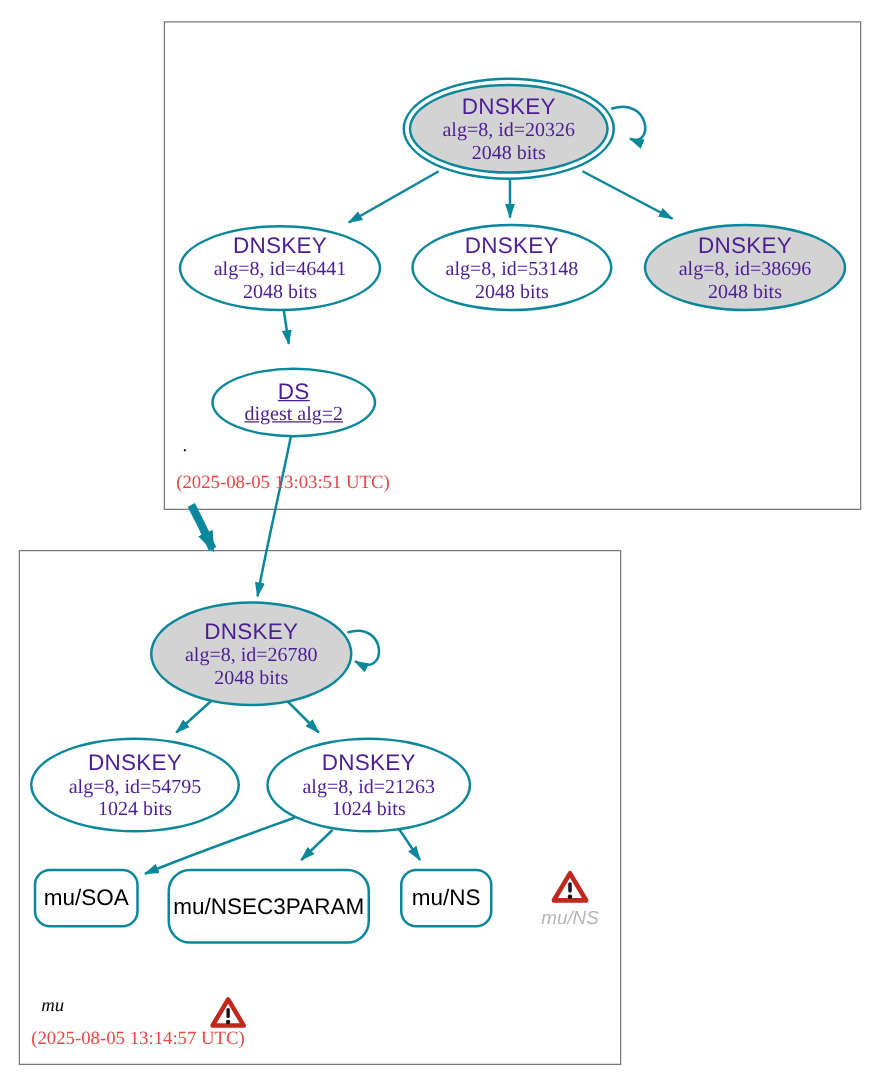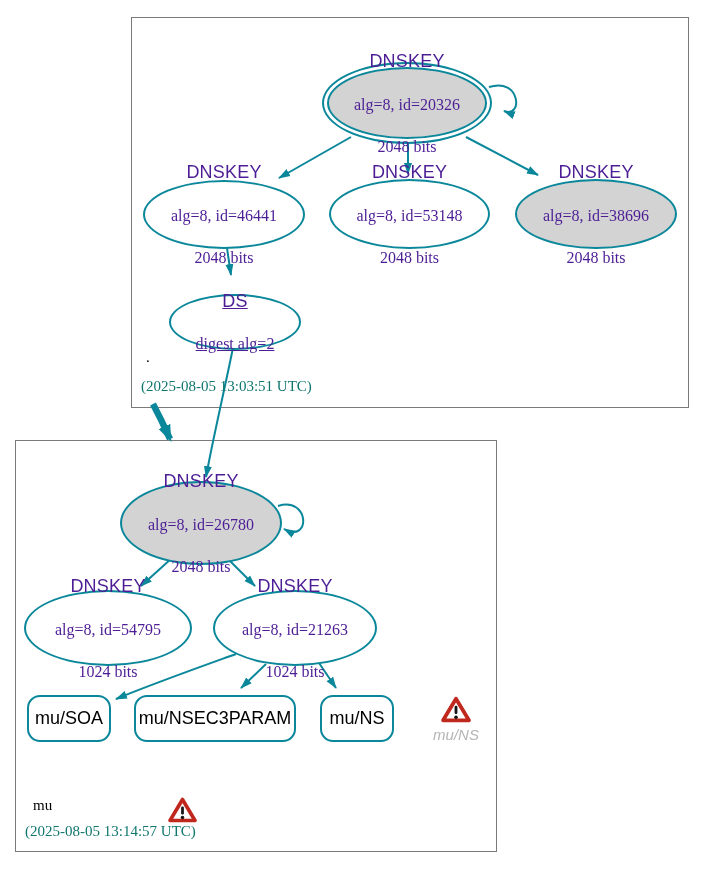--- a/index.html
+++ b/index.html
@@ -42,56 +42,56 @@
   .ellipse.double{background:transparent;border:2px solid var(--teal);}
   .ring{
     position:absolute;inset:3px;
     border:2px solid var(--teal);
     border-radius:50%;
     background:var(--gray-fill);
     z-index:0;
   }
   .nodetext{position:relative;z-index:1;}
   .t1{font:18px "Liberation Sans",sans-serif;line-height:21px;letter-spacing:.2px;}
-  .t2,.t3{font:16px "Liberation Serif",serif;line-height:18px;margin-top:24px;}
+  .t2,.t3{font:16px "Liberation Serif",serif;line-height:18px;}
   .rrset{
     position:absolute;z-index:3;
     border:2px solid var(--teal);
     border-radius:13px;
     background:#fff;
     display:flex;align-items:center;justify-content:center;
     font:18px "Liberation Sans",sans-serif;color:#000;text-align:right;
   }
   .zone-name{
     position:absolute;z-index:3;
     font:15px "Liberation Serif",serif;color:#000;
   }
   .zone-ts{
     position:absolute;z-index:3;
-    font:15px "Liberation Serif",serif;color:#0f766e;white-space:nowrap;
+    font:15px "Liberation Serif",serif;color:#ef4444;white-space:nowrap;
   }
   .warn{position:absolute;z-index:4;}
   .missing-label{
     position:absolute;z-index:4;
     font:italic 15px "Liberation Sans",sans-serif;
     color:#b5b5b5;text-align:center;
   }
 </style>
 </head>
 <body>
 
 <div class="canvas">
 
   <div class="zone-box" style="left:131px;top:17px;width:558px;height:391px;"></div>
   <div class="zone-box" style="left:15px;top:440px;width:482px;height:412px;"></div>
 
   <div class="zone-name" style="left:146px;top:349px;">.</div>
   <div class="zone-ts" style="left:141px;top:378px;">(2025-08-05 13:03:51 UTC)</div>
 
-  <div class="zone-name" style="left:33px;top:797px;">mu</div>
+  <div class="zone-name" style="left:33px;top:797px;font-style:italic;">mu</div>
   <div class="zone-ts" style="left:25px;top:823px;">(2025-08-05 13:14:57 UTC)</div>
 
   <svg class="edges" width="704" height="869" viewBox="0 0 704 869">
     <defs>
       <marker id="ah" viewBox="0 0 12 10" refX="11" refY="5" markerWidth="12" markerHeight="10" markerUnits="userSpaceOnUse" orient="auto">
         <polygon points="0,1 12,5 0,9" fill="#0a879a"></polygon>
       </marker>
       <marker id="ahBig" viewBox="0 0 16 14" refX="13" refY="7" markerWidth="17" markerHeight="15" markerUnits="userSpaceOnUse" orient="auto">
         <polygon points="0,1 16,7 0,13" fill="#0a879a"></polygon>
       </marker>
@@ -173,21 +173,21 @@
     <div class="nodetext">
       <div class="t1">DNSKEY</div>
       <div class="t2">alg=8, id=21263</div>
       <div class="t3">1024 bits</div>
     </div>
   </div>
 
   <div class="rrset" style="left:27px;top:695px;width:84px;height:47px;">
     <span>mu/SOA</span>
   </div>
-  <div class="rrset" style="left:134px;top:695px;width:162px;height:47px;">
+  <div class="rrset" style="left:134px;top:695px;width:162px;height:60px;border-radius:18px;">
     <span>mu/NSEC3PARAM</span>
   </div>
   <div class="rrset" style="left:320px;top:695px;width:74px;height:47px;">
     <span>mu/NS</span>
   </div>
 
   <svg class="warn" style="left:441px;top:696px;" width="30" height="27" viewBox="0 0 36 32">
     <path d="M18 3 L33.5 29 L2.5 29 Z" fill="#ffffff" stroke="#c0281e" stroke-width="4.5" stroke-linejoin="round"></path>
     <rect x="16.3" y="11.5" width="3.4" height="10" rx="1.6" fill="#151515"></rect>
     <circle cx="18" cy="25.4" r="2.2" fill="#151515"></circle>

